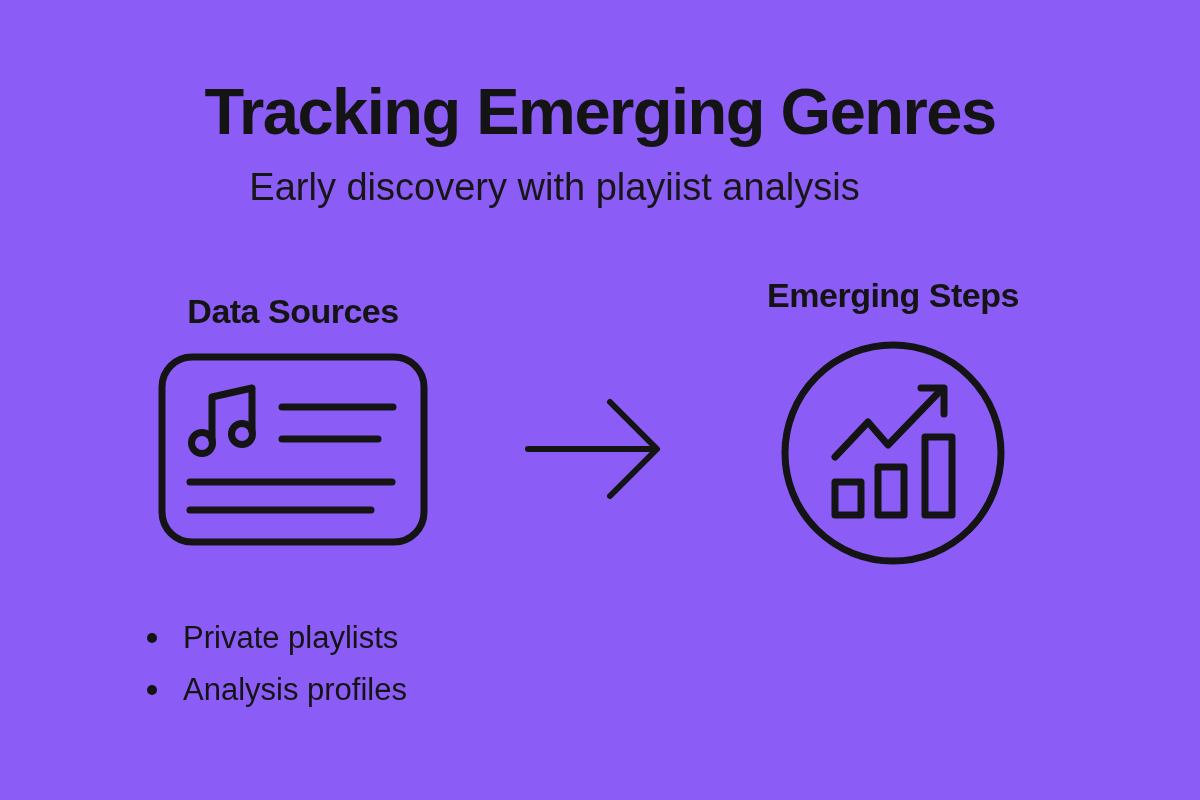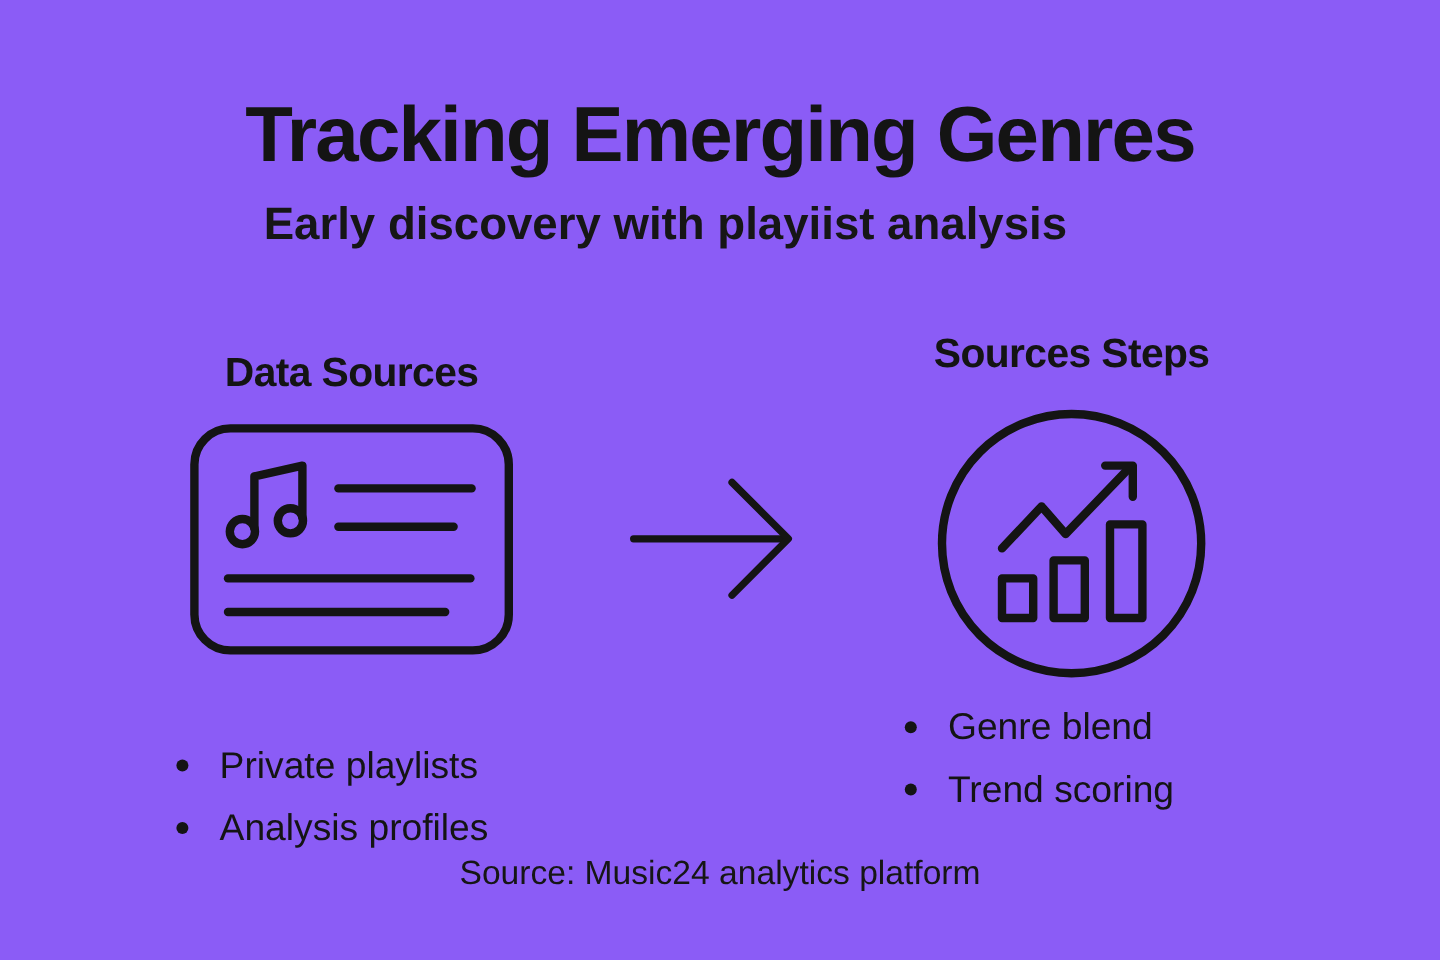--- a/index.html
+++ b/index.html
@@ -27,21 +27,21 @@
     letter-spacing: -1.5px;
     color: #141414;
   }
   .subtitle {
     position: absolute;
     top: 166px;
     left: 0;
     width: 1109px;
     text-align: center;
     font-size: 38px;
-    font-weight: bold;
+    font-weight: normal;
     color: #161616;
   }
   .col-heading {
     position: absolute;
     top: 276px;
     font-size: 34px;
     font-weight: bold;
     letter-spacing: -0.5px;
     transform: translateX(-50%);
     white-space: nowrap;
@@ -120,33 +120,28 @@
     <li>Analysis profiles</li>
   </ul>
 
   <div class="icon-wrap icon-arrow">
     <svg width="140" height="106" viewBox="0 0 140 106">
       <line class="stroke" x1="5" y1="53" x2="133" y2="53" stroke-width="6"></line>
       <path class="stroke" d="M87 6 L134 53 L87 100" stroke-width="6"></path>
     </svg>
   </div>
 
-  <h2 class="col-heading heading-right">Sources Steps</h2>
+  <h2 class="col-heading heading-right">Emerging Steps</h2>
 
   <div class="icon-wrap icon-trend">
     <svg width="230" height="230" viewBox="0 0 230 230">
       <circle class="stroke" cx="115" cy="115" r="108" stroke-width="7"></circle>
       <rect class="stroke" x="57" y="144" width="26" height="33" stroke-width="7"></rect>
       <rect class="stroke" x="100" y="129" width="26" height="48" stroke-width="7"></rect>
       <rect class="stroke" x="147" y="99" width="27" height="78" stroke-width="7"></rect>
       <path class="stroke" d="M57 119 L90 84 L110 107 L163 52" stroke-width="7"></path>
       <path class="stroke" d="M143 50 L166 50 L166 76" stroke-width="7"></path>
     </svg>
   </div>
 
-  <ul class="bullet-list list-right">
-    <li>Genre blend</li>
-    <li>Trend scoring</li>
-  </ul>
 
-  <p class="source-note">Source: Music24 analytics platform</p>
 
 </div>
 
 </body></html>

